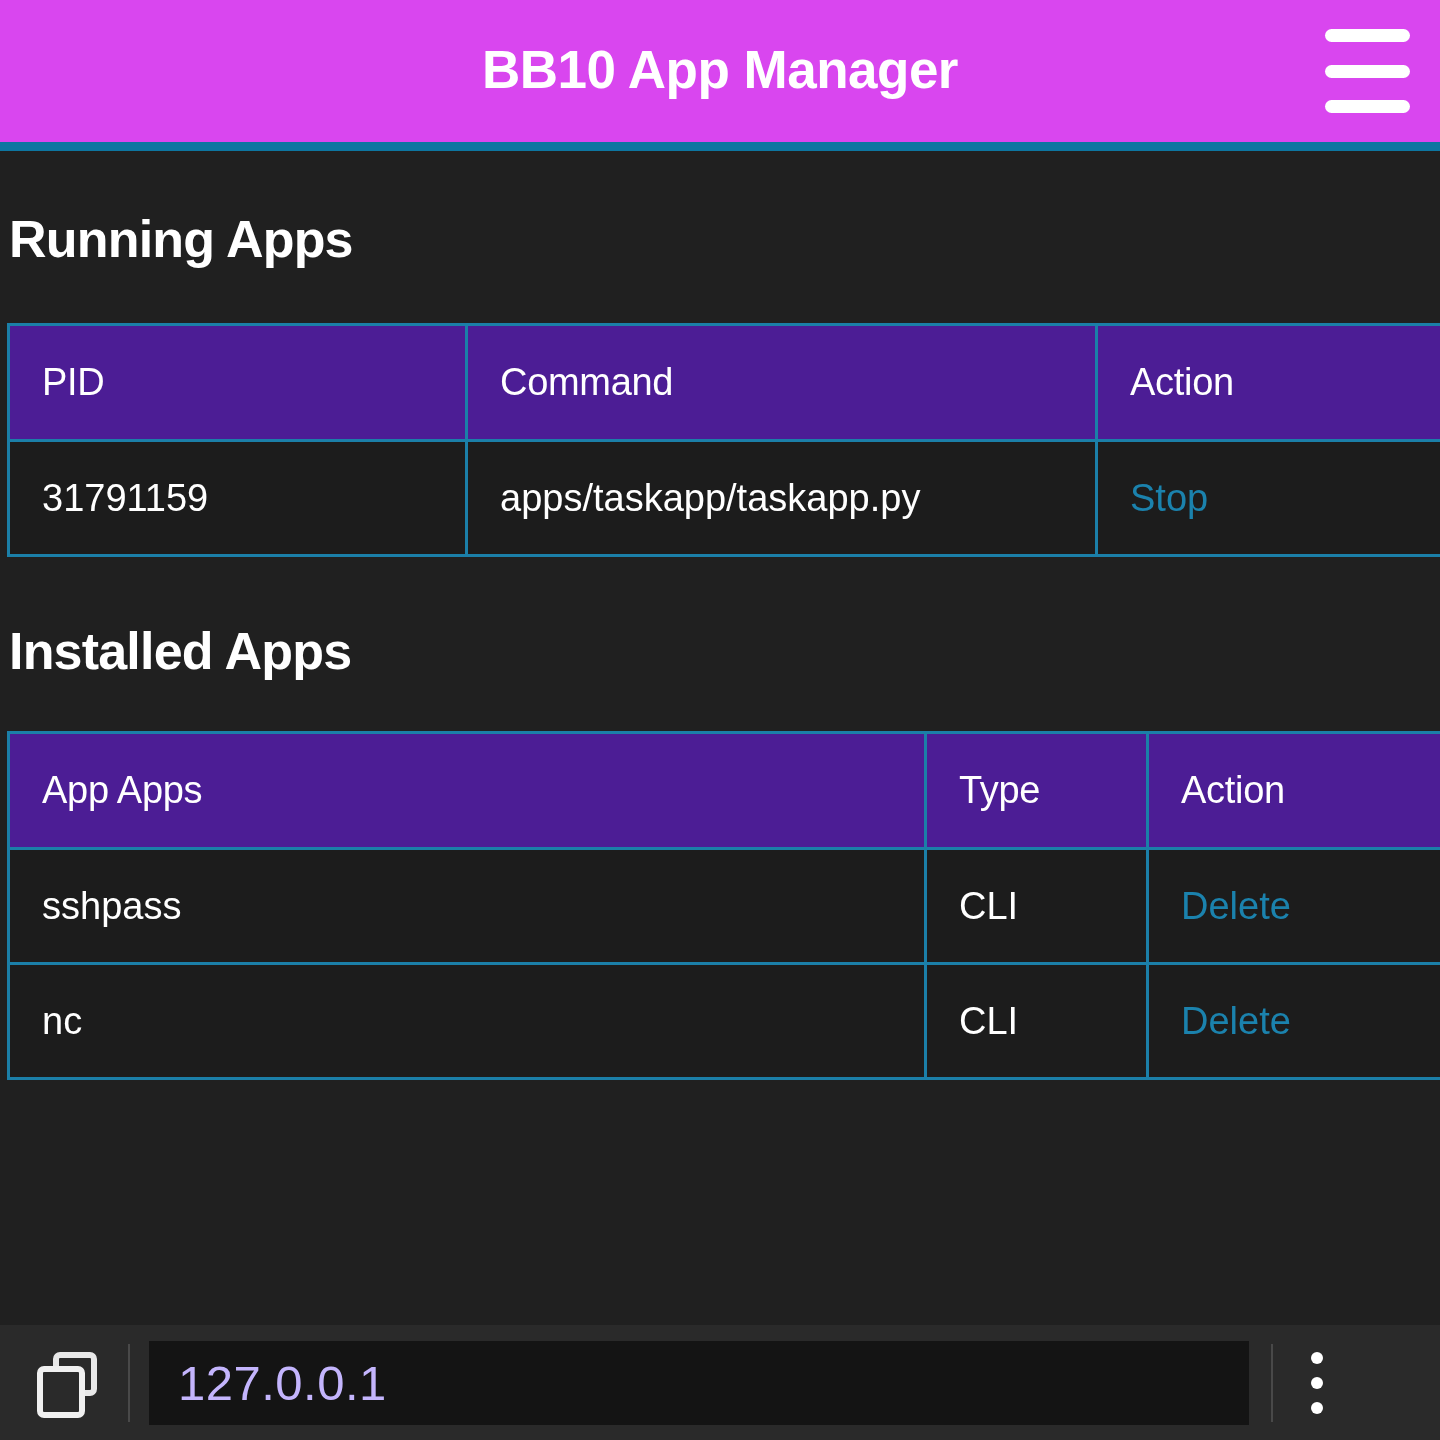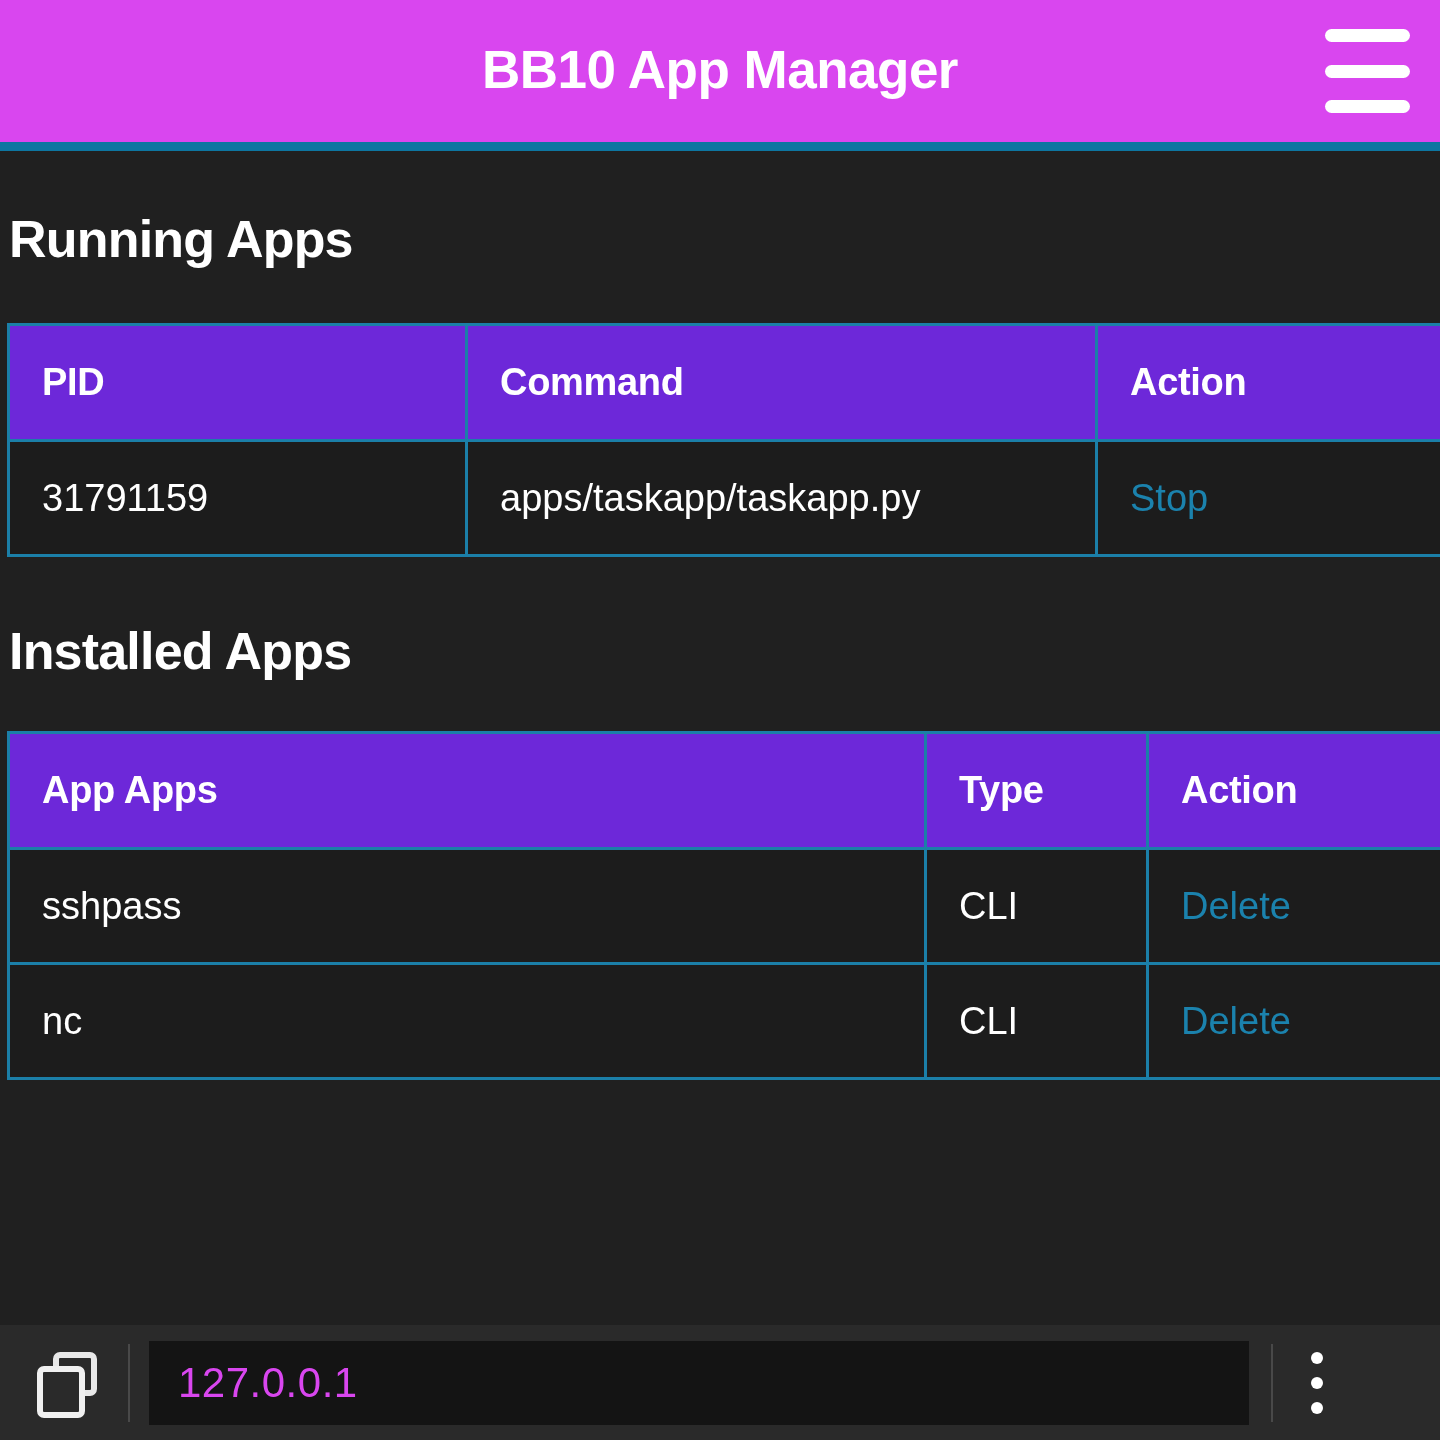--- a/index.html
+++ b/index.html
@@ -77,22 +77,22 @@
   }
   table.data-table th,
   table.data-table td {
     border: 3px solid #1b7fa8;
     text-align: left;
     color: #ffffff;
     font-size: 38px;
     vertical-align: middle;
   }
   table.data-table th {
-    background: #6d28d9;
-    font-weight: bold;
+    background: #4c1d95;
+    font-weight: normal;
     height: 116px;
     padding: 0 32px;
     letter-spacing: -0.3px;
   }
   table.data-table td {
     background: #1c1c1c;
     font-weight: normal;
     height: 115px;
     padding: 0 32px;
   }
@@ -164,22 +164,22 @@
     width: 1100px;
     height: 84px;
     background: #141414;
     display: flex;
     align-items: center;
     padding-left: 29px;
     cursor: text;
     flex: 0 0 auto;
   }
   .url-text {
-    color: #d946ef;
-    font-size: 42px;
+    color: #c4b5fd;
+    font-size: 49px;
     letter-spacing: 0.5px;
   }
   .divider-right {
     width: 2px;
     height: 78px;
     background: #494949;
     margin-left: 22px;
     flex: 0 0 auto;
   }
   .kebab {

